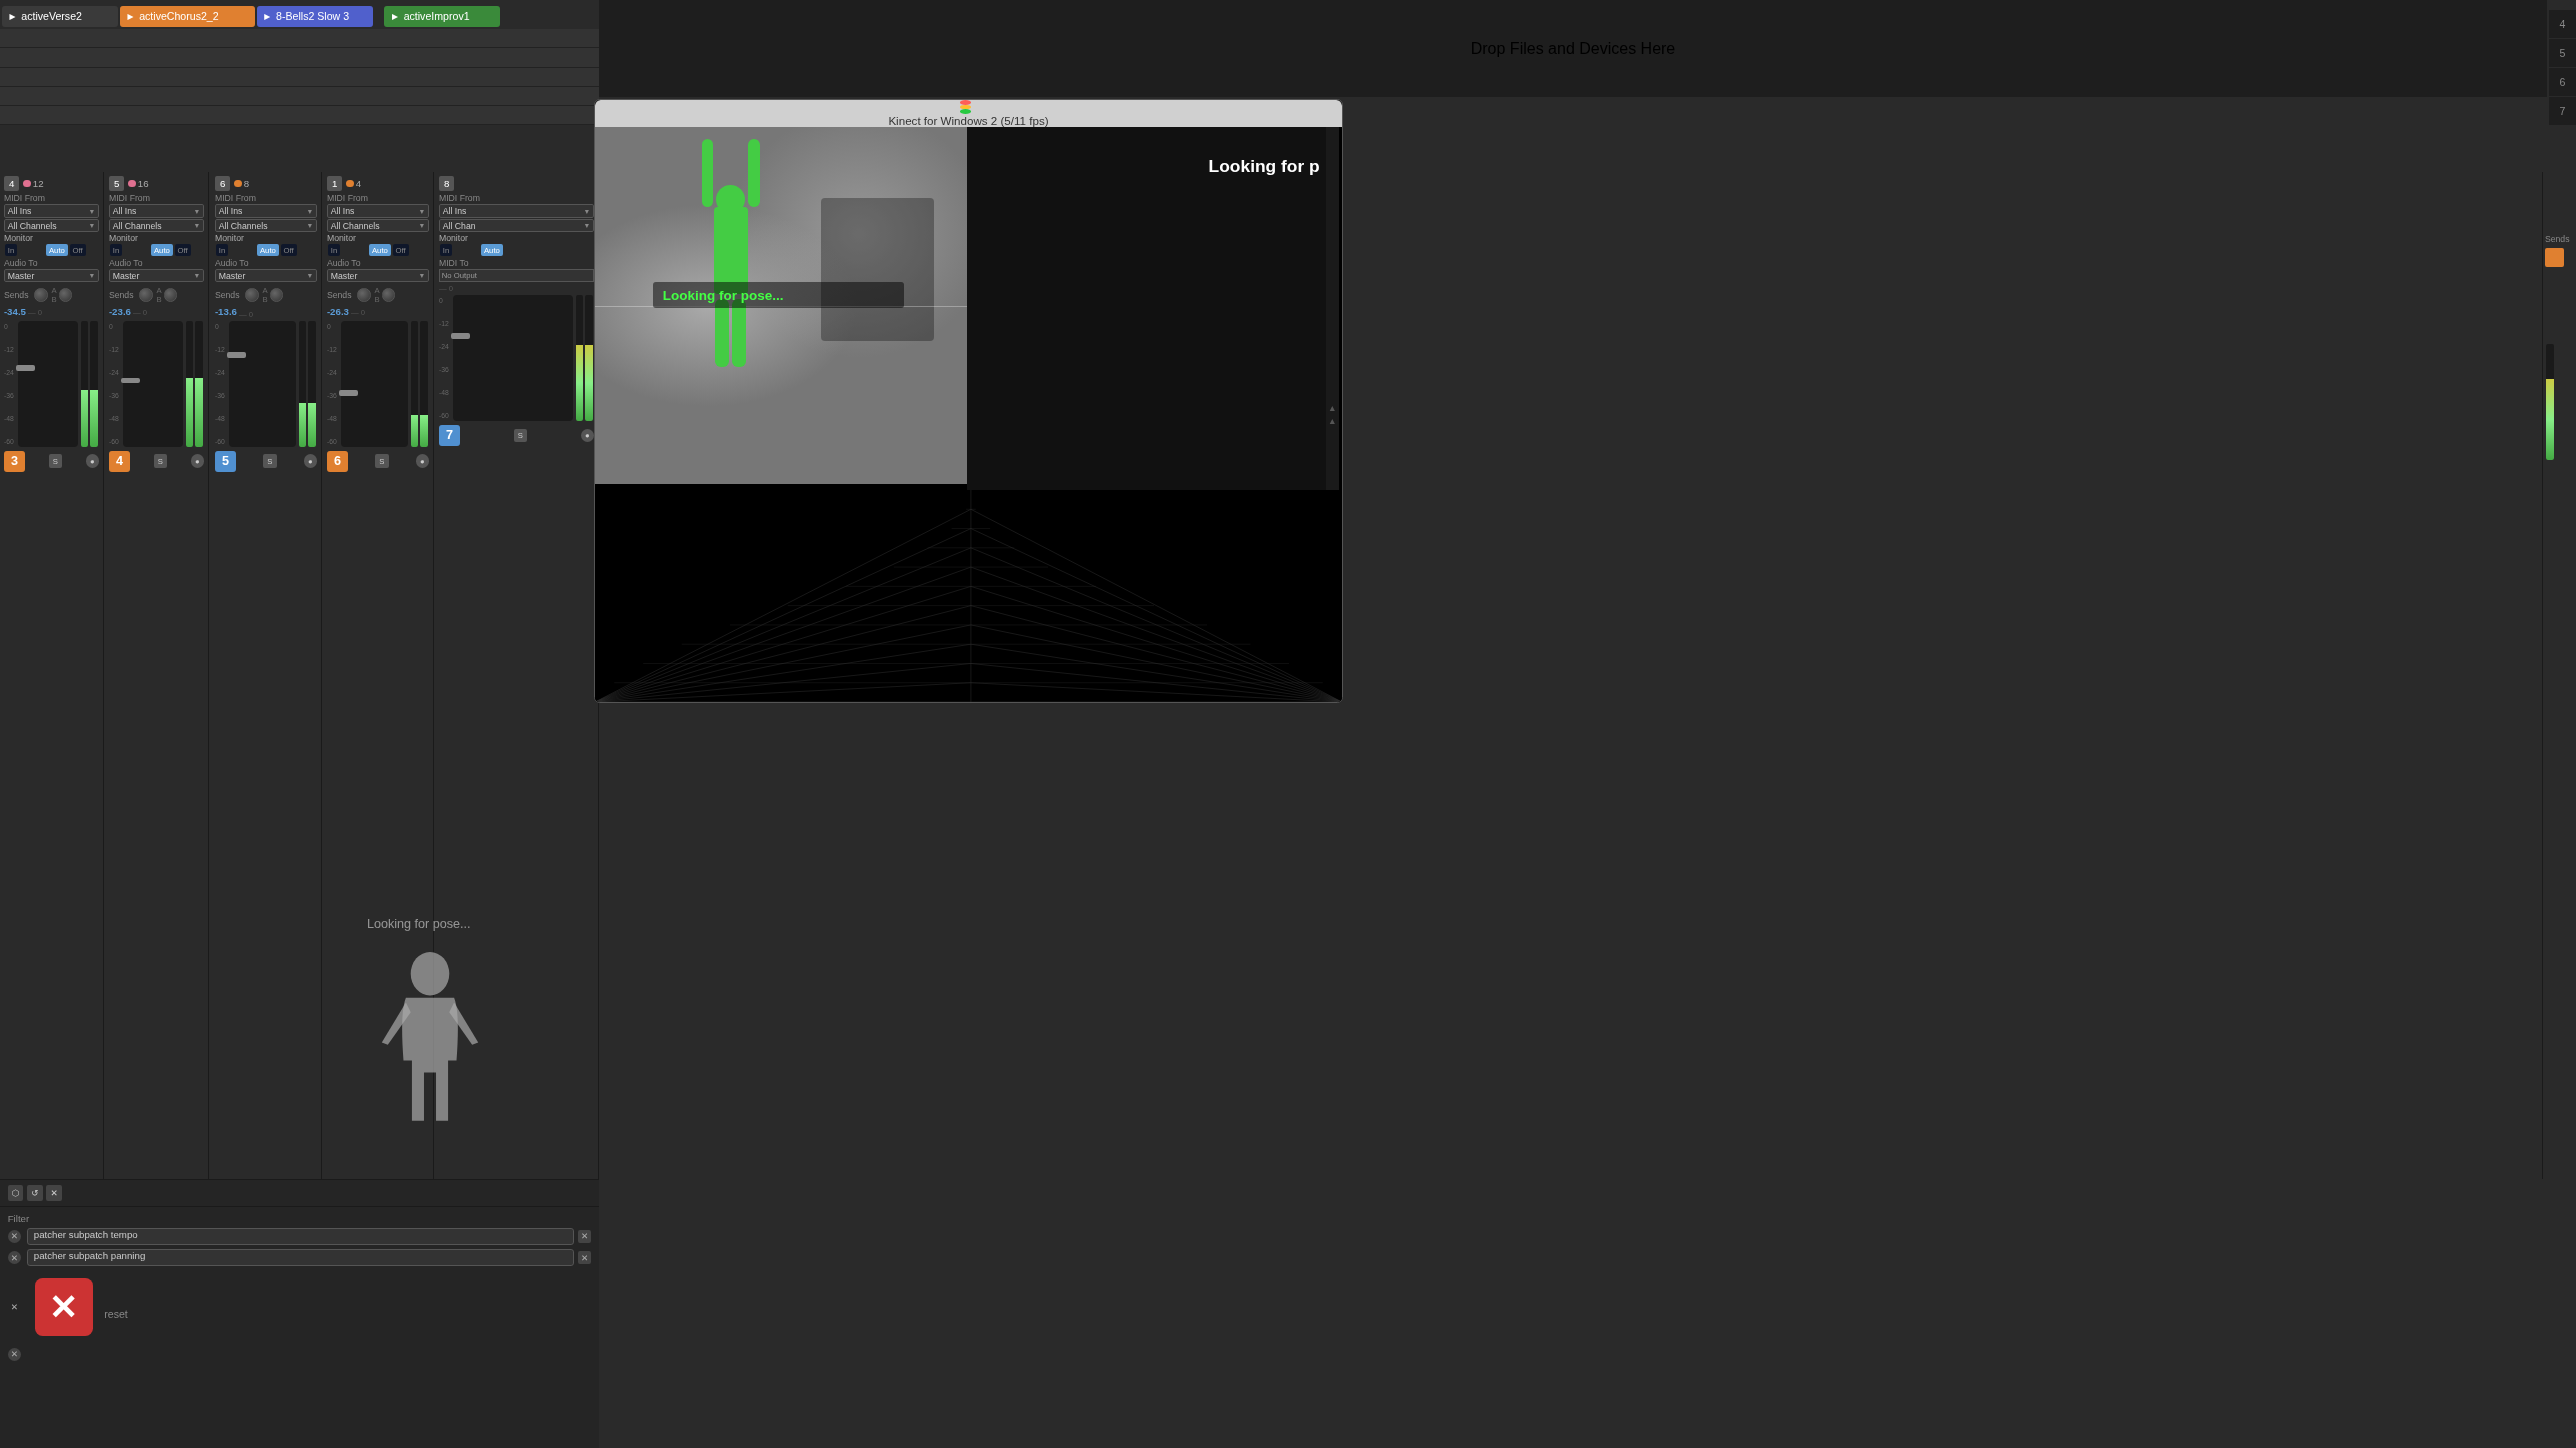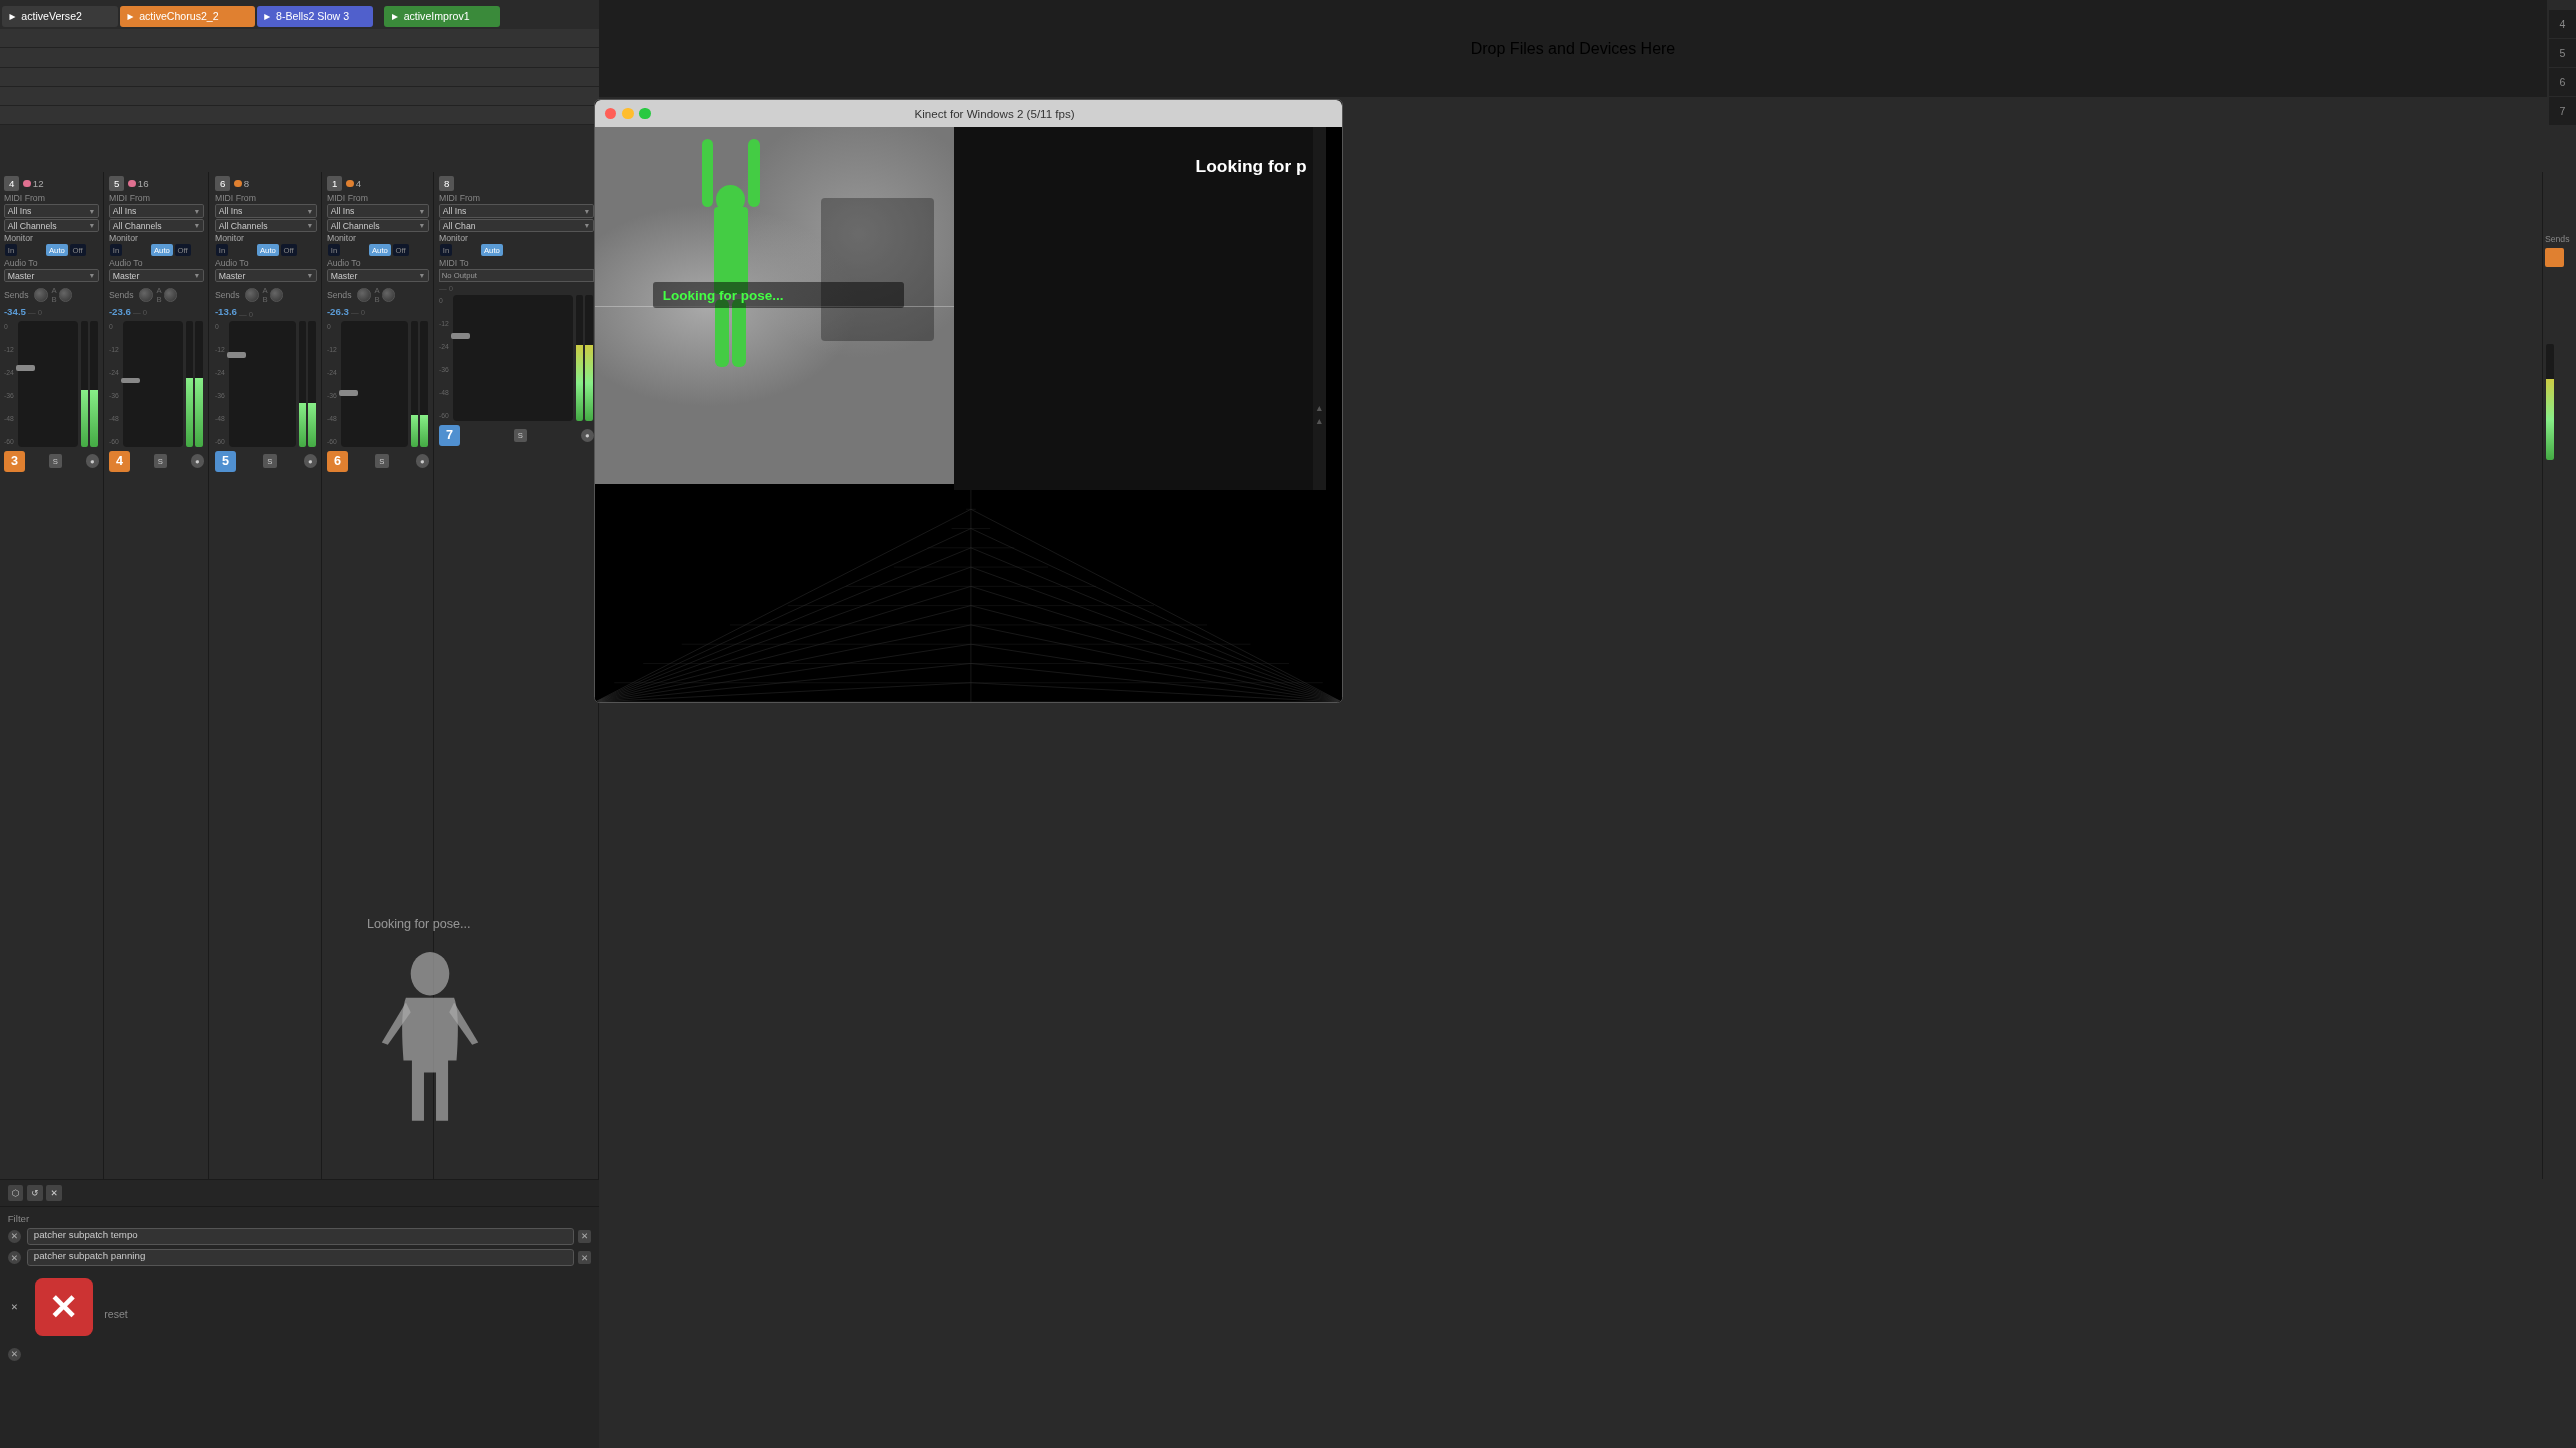--- a/index.html
+++ b/index.html
@@ -395,20 +395,21 @@
       overflow: hidden;
     }
 
     .kinect-titlebar {
       height: 27px;
       background: #d0d0d0;
       display: flex;
       align-items: center;
       padding: 0 9.7px;
       border-radius: 5.8px 5.8px 0 0;
+      flex-direction: column;
     }
 
     .window-btn {
       width: 11.6px;
       height: 11.6px;
       border-radius: 50%;
       margin-right: 5.8px;
     }
 
     .win-close { background: #ff5f57; }
@@ -534,21 +535,21 @@
 
     .grid-svg {
       width: 100%;
       height: 100%;
     }
 
     
     .kinect-right {
       position: absolute;
       top: 0;
-      right: 16px;
+      right: 3px;
       width: 372px;
       height: 100%;
       background: #111;
     }
 
     .looking-for-p {
       position: absolute;
       top: 29px;
       right: 19.3px;
       font-size: 17.4px;

